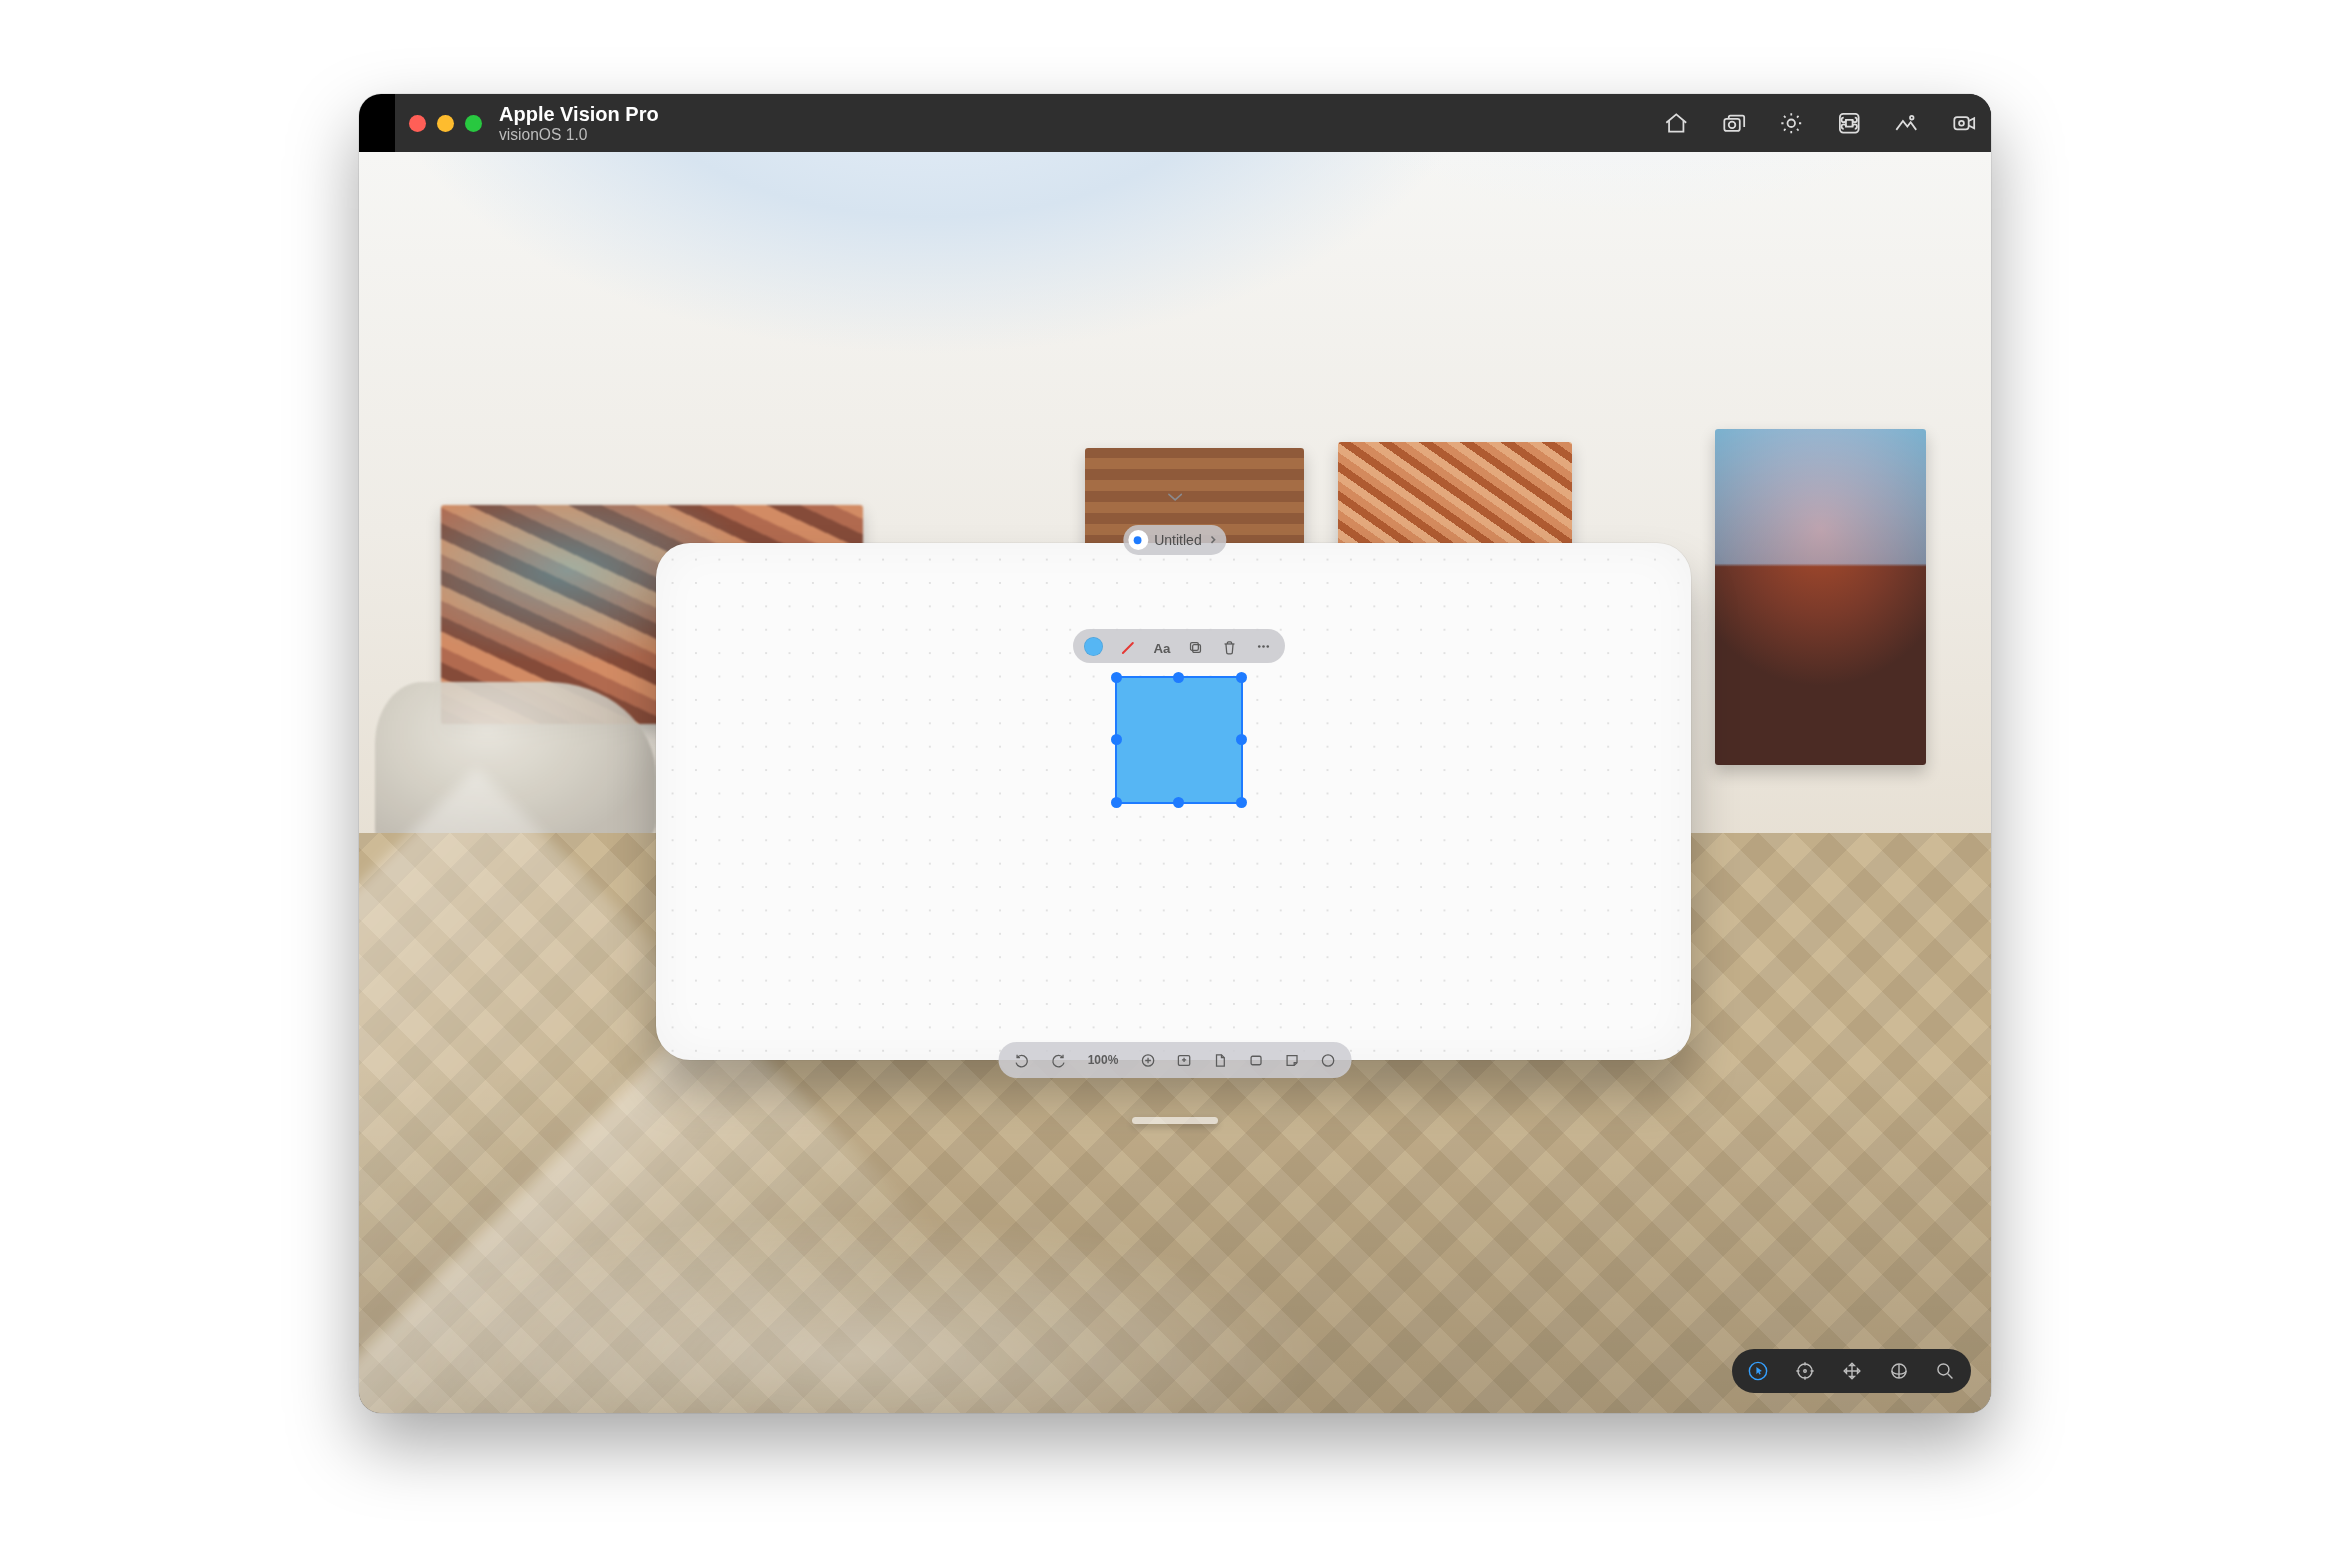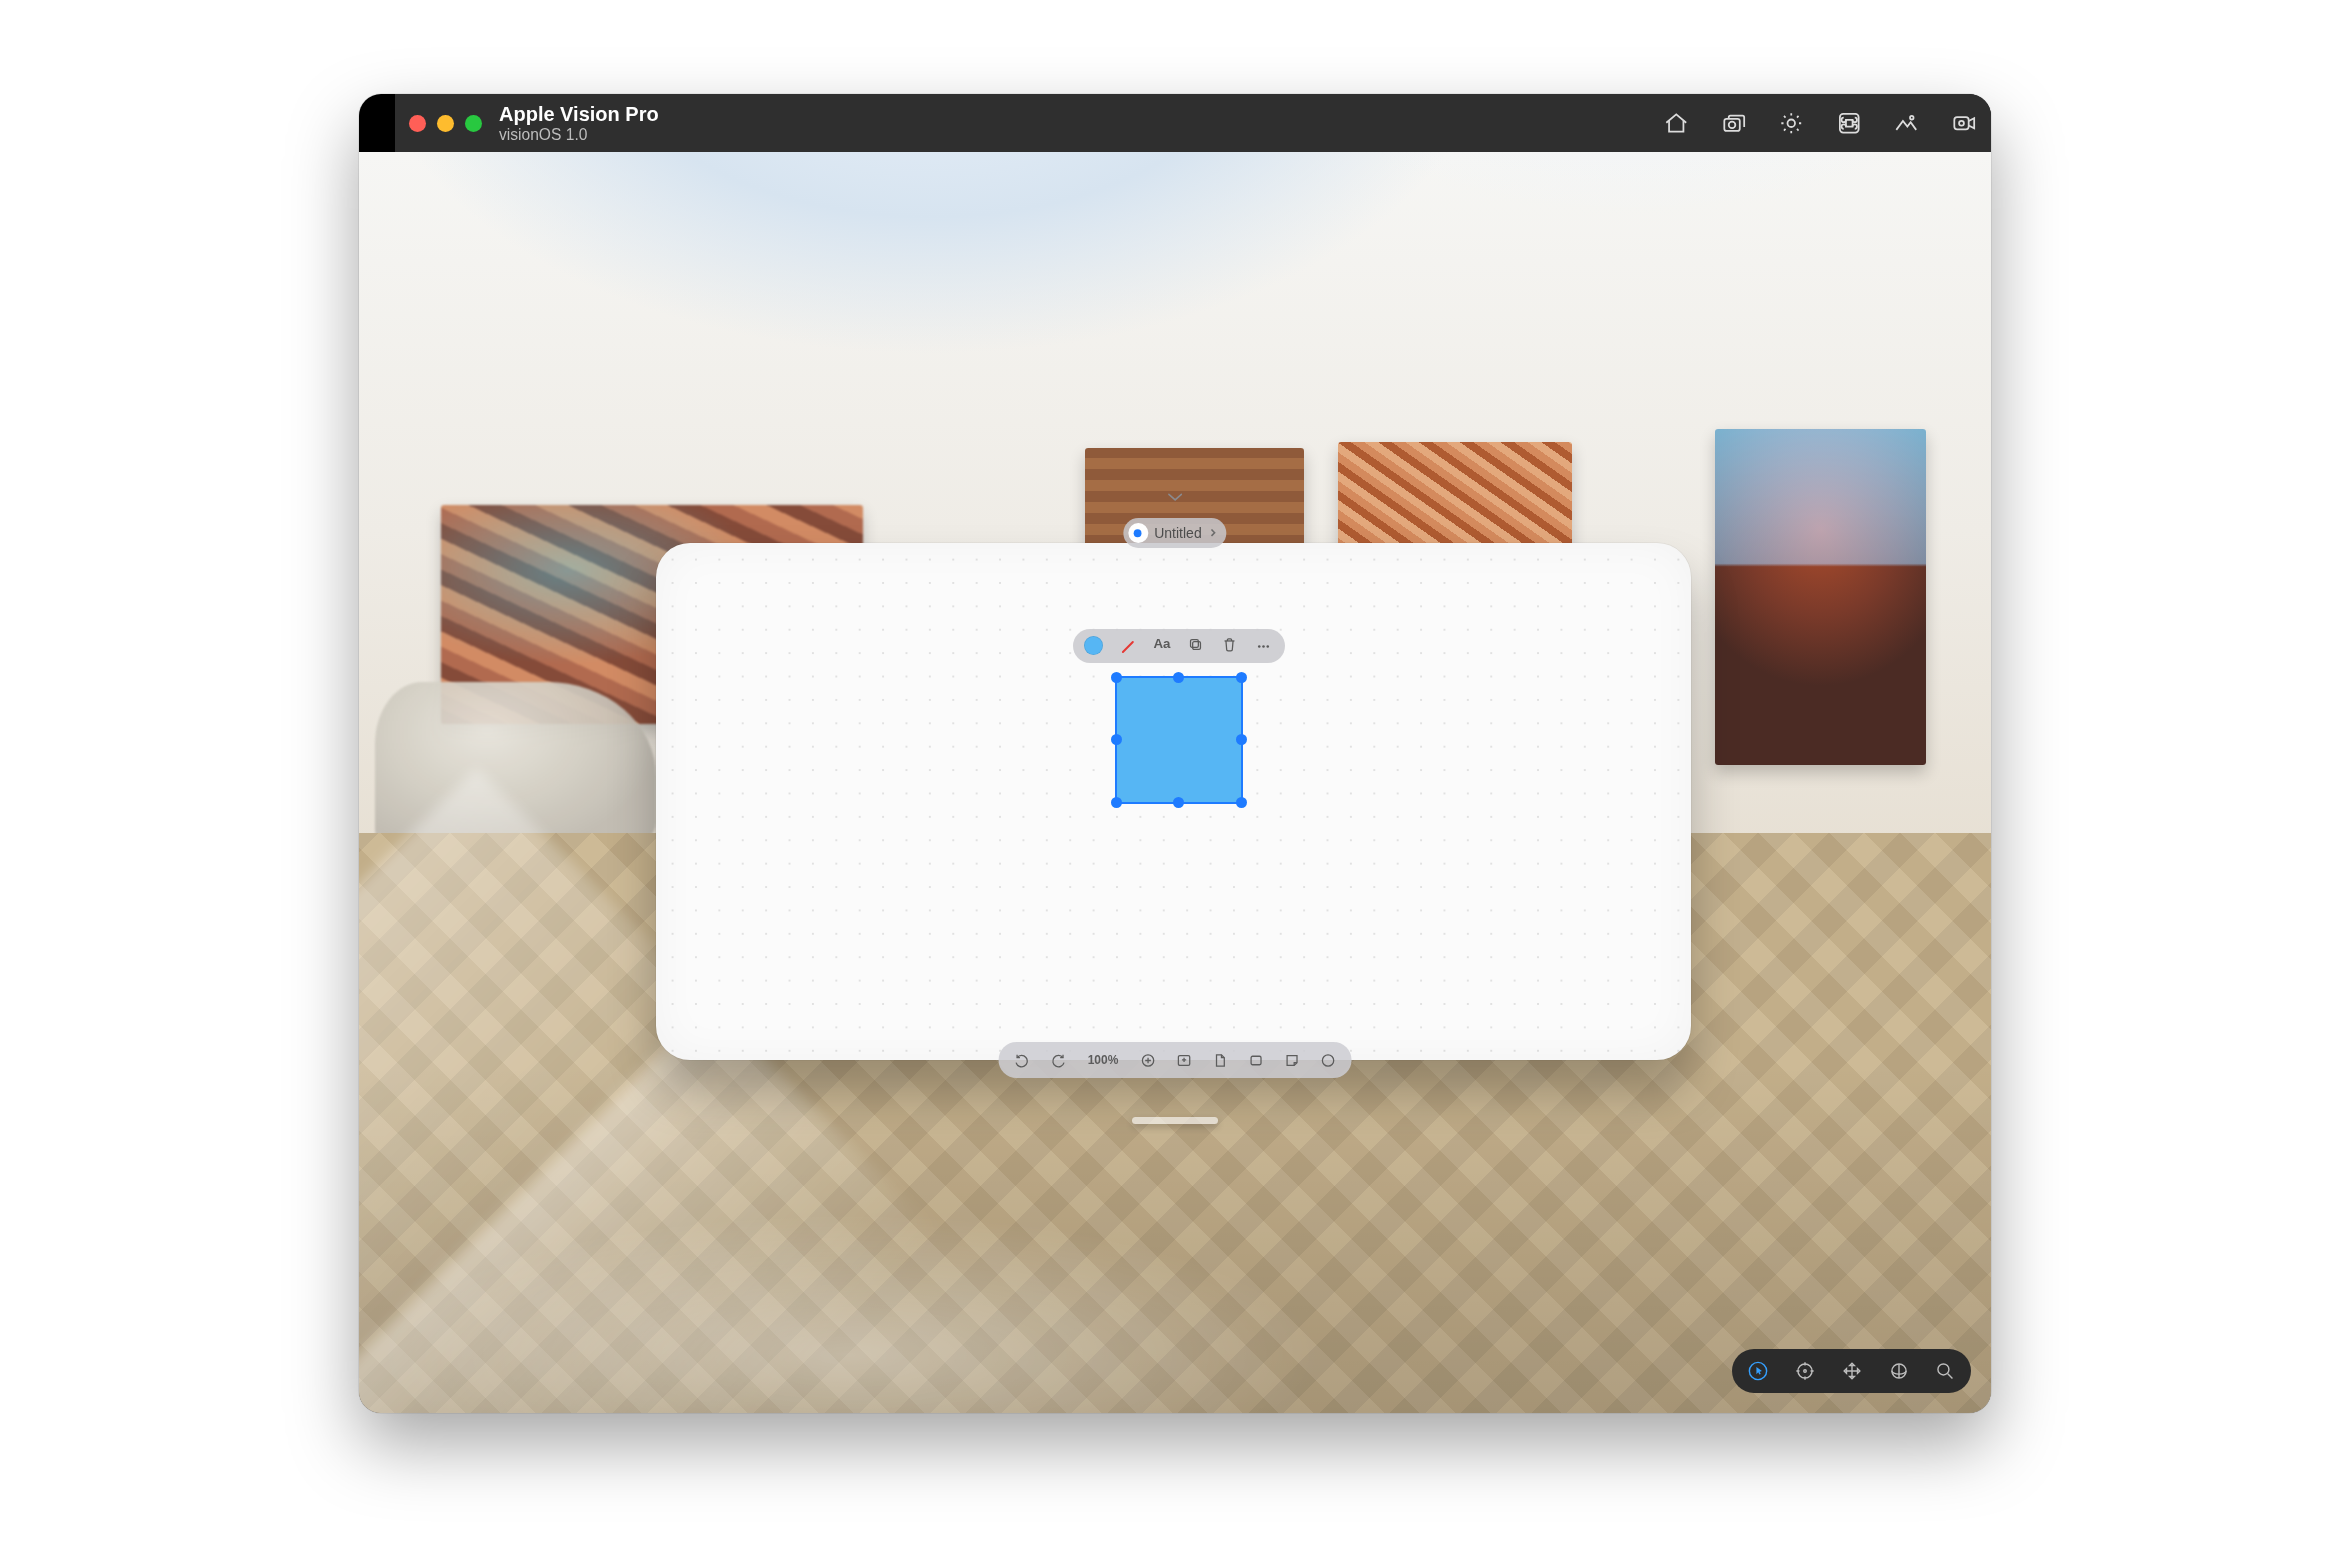--- a/index.html
+++ b/index.html
@@ -259,21 +259,21 @@
     padding: 0 11px;
     display: flex;
     align-items: center;
     gap: 14px;
     background: rgba(200,200,204,0.85);
     backdrop-filter: blur(4.7px);
     border-radius: 17px;
   }
   .ct-item {
     width: 20px; height: 20px;
-    display: flex; align-items: flex-start; justify-content: center;
+    display: flex; align-items: flex-end; justify-content: center;
     position: relative;
   }
   .ct-swatch { width: 19px; height: 19px; border-radius: 50%; background: #56b6f4; box-shadow: inset 0 0 0 0.8px rgba(0,0,0,0.1);}
   .ct-diag {
     width: 19px; height: 19px;
     position: relative;
   }
   .ct-diag::before {
     content: "";
     position: absolute;
@@ -292,21 +292,21 @@
 
   
   .doc-chip-wrap {
     position: absolute;
     left: 50%;
     top: 27%;
     transform: translateX(-50%);
     display: flex;
     flex-direction: column;
     align-items: center;
-    gap: 12px;
+    gap: 19px;
     z-index: 5;
   }
   .doc-chevron svg { width: 15.6px; height: 11px; fill: #8a8a8e; }
   .doc-chip {
     height: 30px;
     padding: 0 9.4px 0 4.7px;
     background: rgba(200,200,204,0.85);
     border-radius: 15px;
     display: flex; align-items: center; gap: 6.2px;
   }

